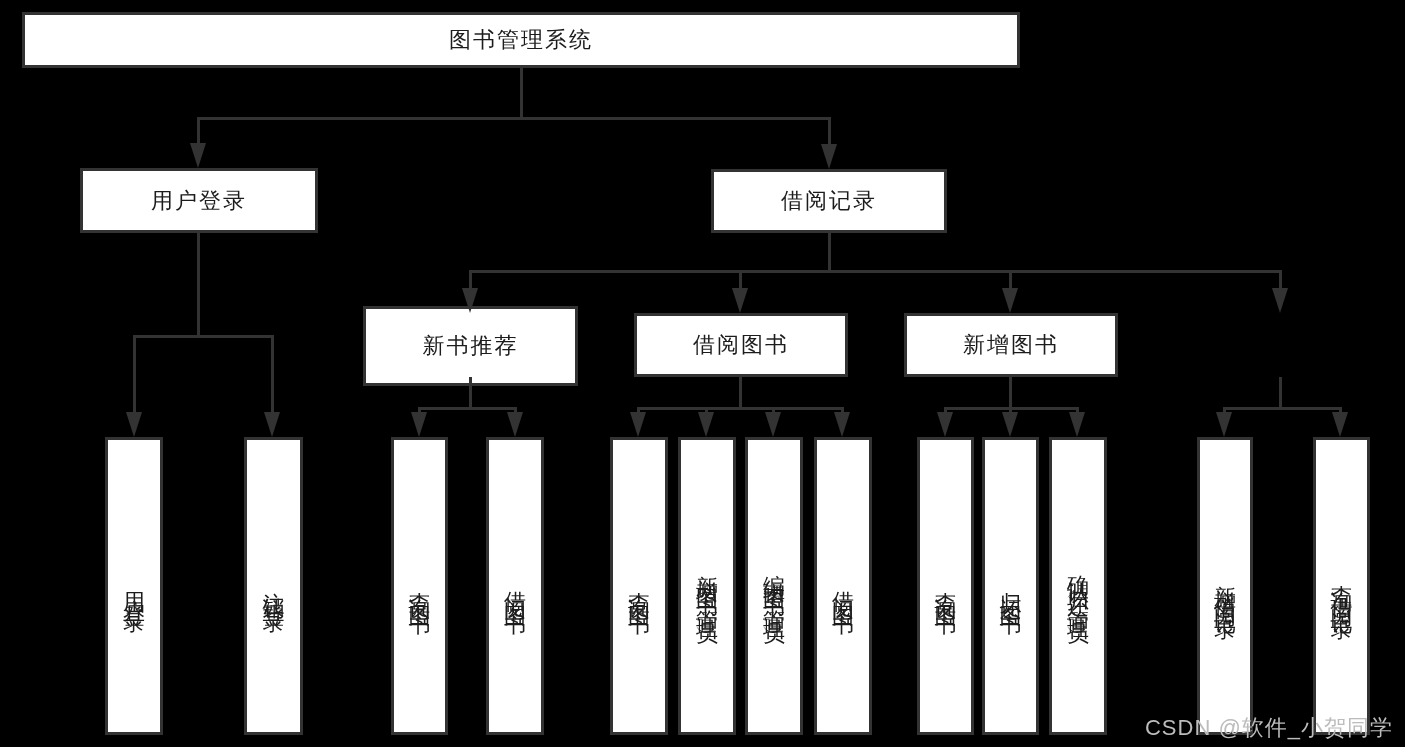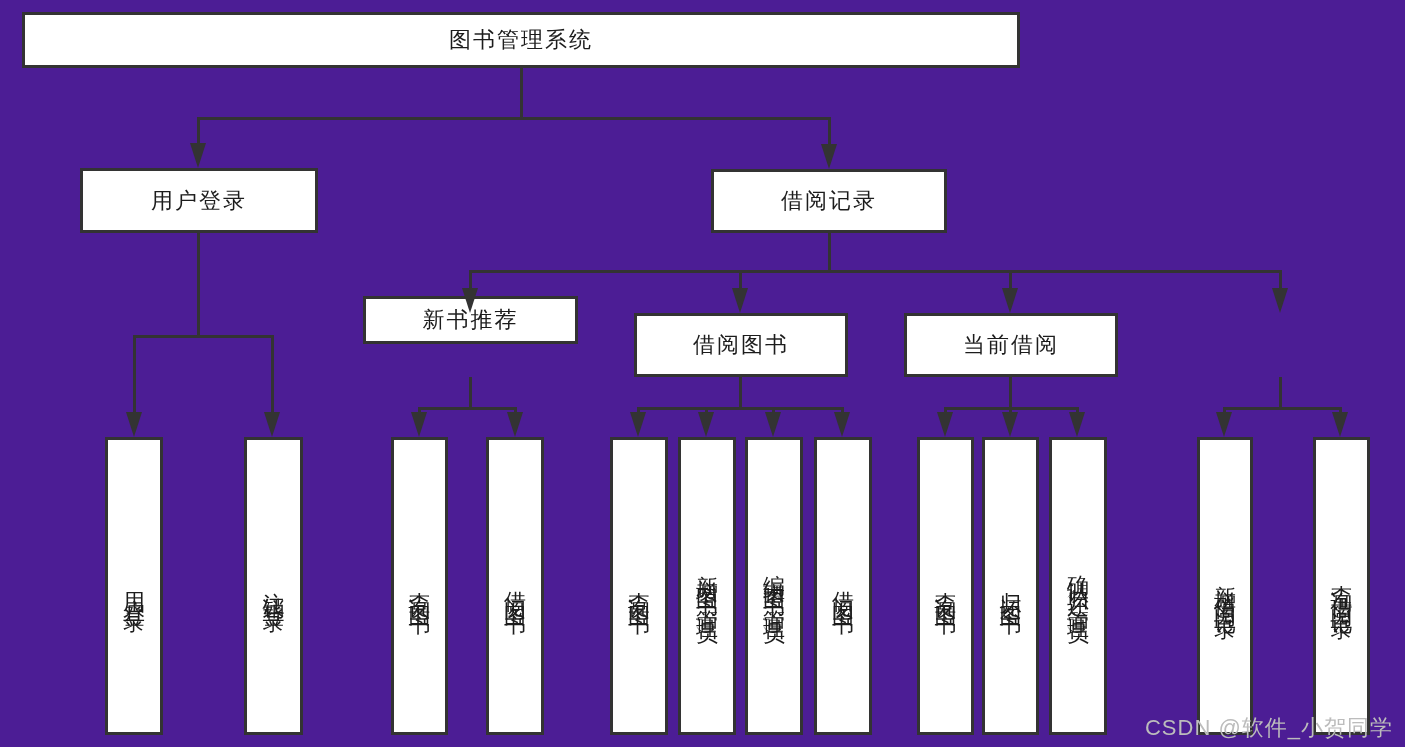--- a/index.html
+++ b/index.html
@@ -1,19 +1,19 @@
 <!DOCTYPE html>
 <html><head>
 <meta charset="utf-8">
 <style>
   html,body{margin:0;padding:0;background:#ffffff;}
   #stage{
     position:relative;
     width:1405px;height:747px;
-    background:#4c1d95;
+    background:#000000;
     font-family:"Liberation Sans","DejaVu Sans",sans-serif;
     overflow:hidden;
   }
   .node{
     position:absolute;
     box-sizing:border-box;
     border:3px solid #333333;
     background:#ffffff;
     display:flex;
     align-items:center;
@@ -52,23 +52,23 @@
 </head>
 <body>
 
 <div id="stage">
 
   <div class="node" style="left:22px;top:12px;width:998px;height:56px;">图书管理系统</div>
 
   <div class="node" style="left:80px;top:168px;width:238px;height:65px;">用户登录</div>
   <div class="node" style="left:711px;top:169px;width:236px;height:64px;">借阅记录</div>
 
-  <div class="node" style="left:363px;top:296px;width:215px;height:48px;font-family:Liberation Mono, monospace;">新书推荐</div>
+  <div class="node" style="left:363px;top:306px;width:215px;height:80px;font-family:Liberation Mono, monospace;">新书推荐</div>
   <div class="node" style="left:634px;top:313px;width:214px;height:64px;">借阅图书</div>
-  <div class="node" style="left:904px;top:313px;width:214px;height:64px;">当前借阅</div>
+  <div class="node" style="left:904px;top:313px;width:214px;height:64px;">新增图书</div>
 
   <div class="node vnode" style="left:105px;top:437px;width:58px;height:298px;">用户登录</div>
   <div class="node vnode" style="left:244px;top:437px;width:59px;height:298px;">注销登录</div>
 
   <div class="node vnode" style="left:391px;top:437px;width:57px;height:298px;">查询图书</div>
   <div class="node vnode" style="left:486px;top:437px;width:58px;height:298px;">借阅图书</div>
 
   <div class="node vnode" style="left:610px;top:437px;width:58px;height:298px;">查询图书</div>
   <div class="node vnode" style="left:678px;top:437px;width:58px;height:298px;">新增图书（管理员）</div>
   <div class="node vnode" style="left:745px;top:437px;width:58px;height:298px;">编辑图书（管理员）</div>

